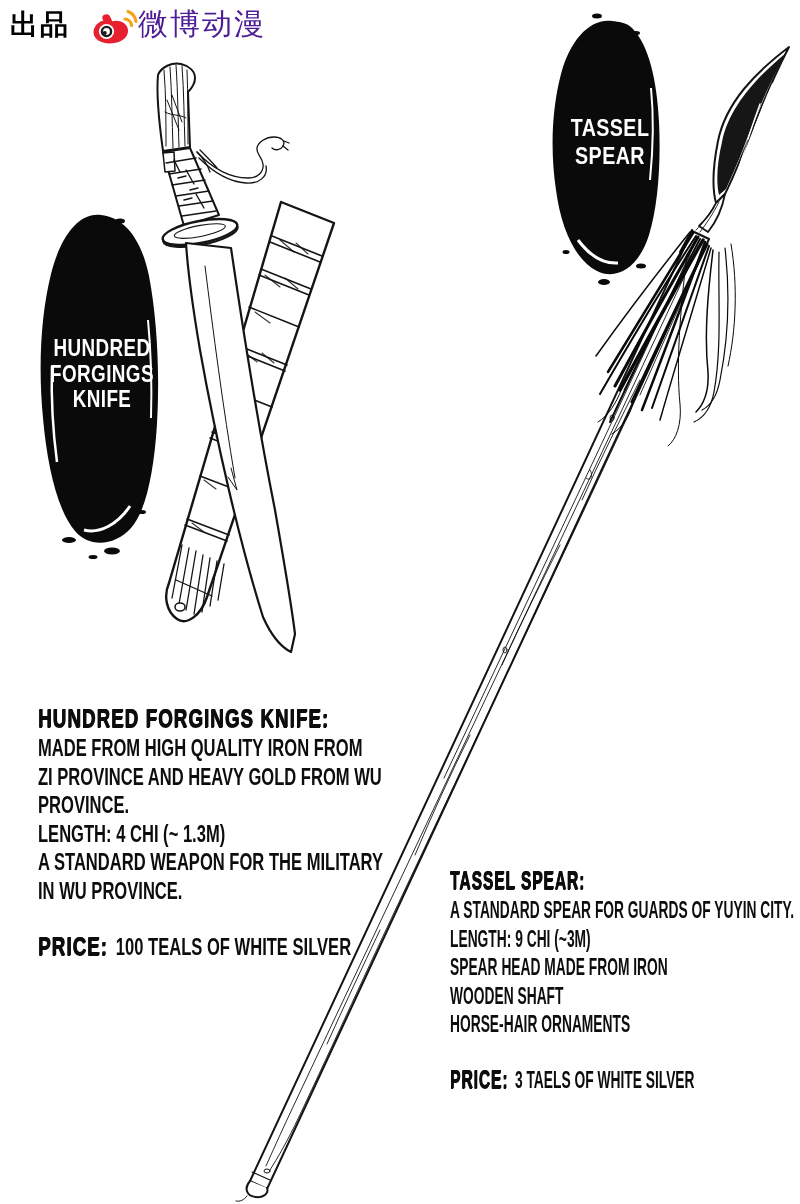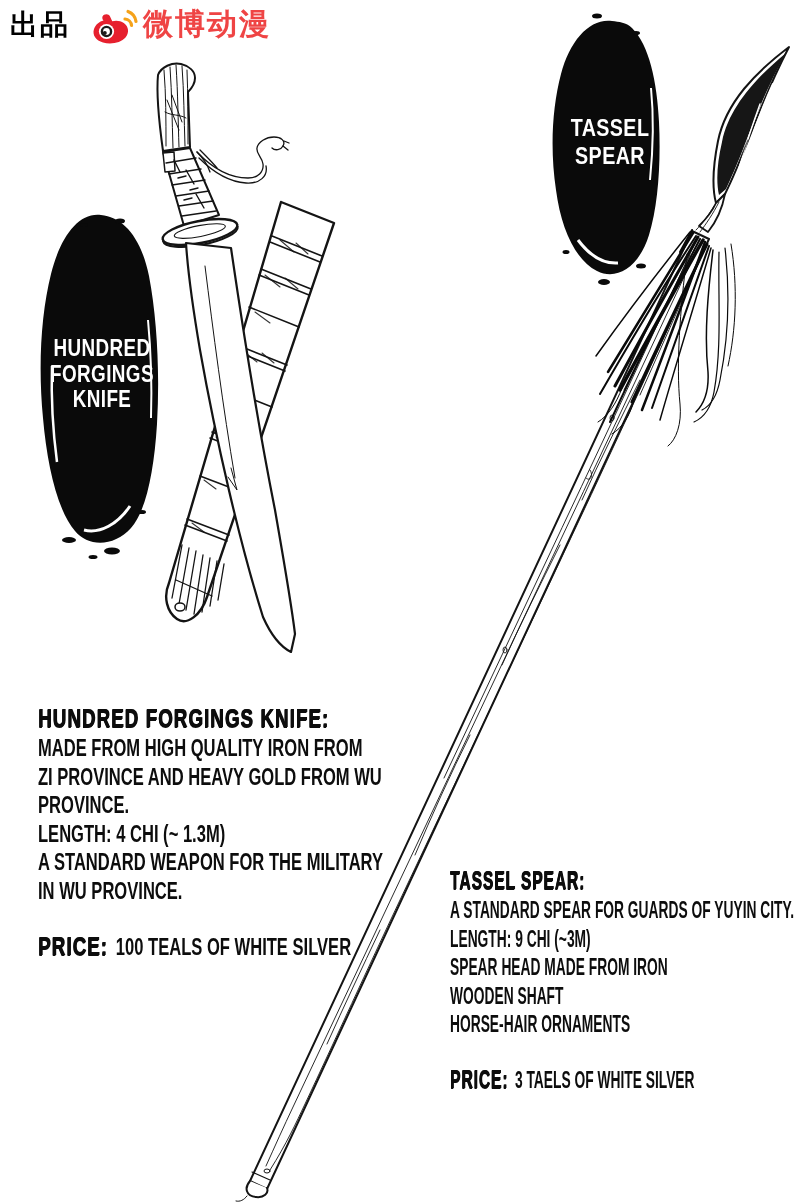--- a/index.html
+++ b/index.html
@@ -4,21 +4,21 @@
 <style>
   html,body{margin:0;padding:0;background:#ffffff;}
   body{width:800px;height:1204px;position:relative;overflow:hidden;
        font-family:"Liberation Sans", sans-serif;color:#101010;}
   #art{position:absolute;left:0;top:0;z-index:1;}
   .overlay{position:absolute;z-index:2;}
 
   
   .brand-bar{left:10px;top:4px;display:flex;align-items:center;}
   .producer{font-size:28px;font-weight:bold;color:#000;letter-spacing:2px;margin-right:20px;}
-  .brand-name{font-size:30px;font-weight:bold;color:#ef4444;letter-spacing:2px;margin-left:5px;}
+  .brand-name{font-size:30px;font-weight:normal;color:#4c1d95;letter-spacing:2px;}
 
   
   .blob-label{color:#ffffff;font-weight:bold;text-align:center;transform-origin:50% 0;}
   #knife-label{left:28px;top:336px;width:148px;font-size:23px;line-height:25.5px;
                transform:scaleX(0.82);letter-spacing:0.5px;}
   #spear-label{left:536px;top:114px;width:148px;font-size:24px;line-height:28px;
                transform:scaleX(0.82);letter-spacing:0.5px;}
 
   
   .spec{font-weight:bold;color:#0d0d0d;transform-origin:0 0;white-space:nowrap;}

